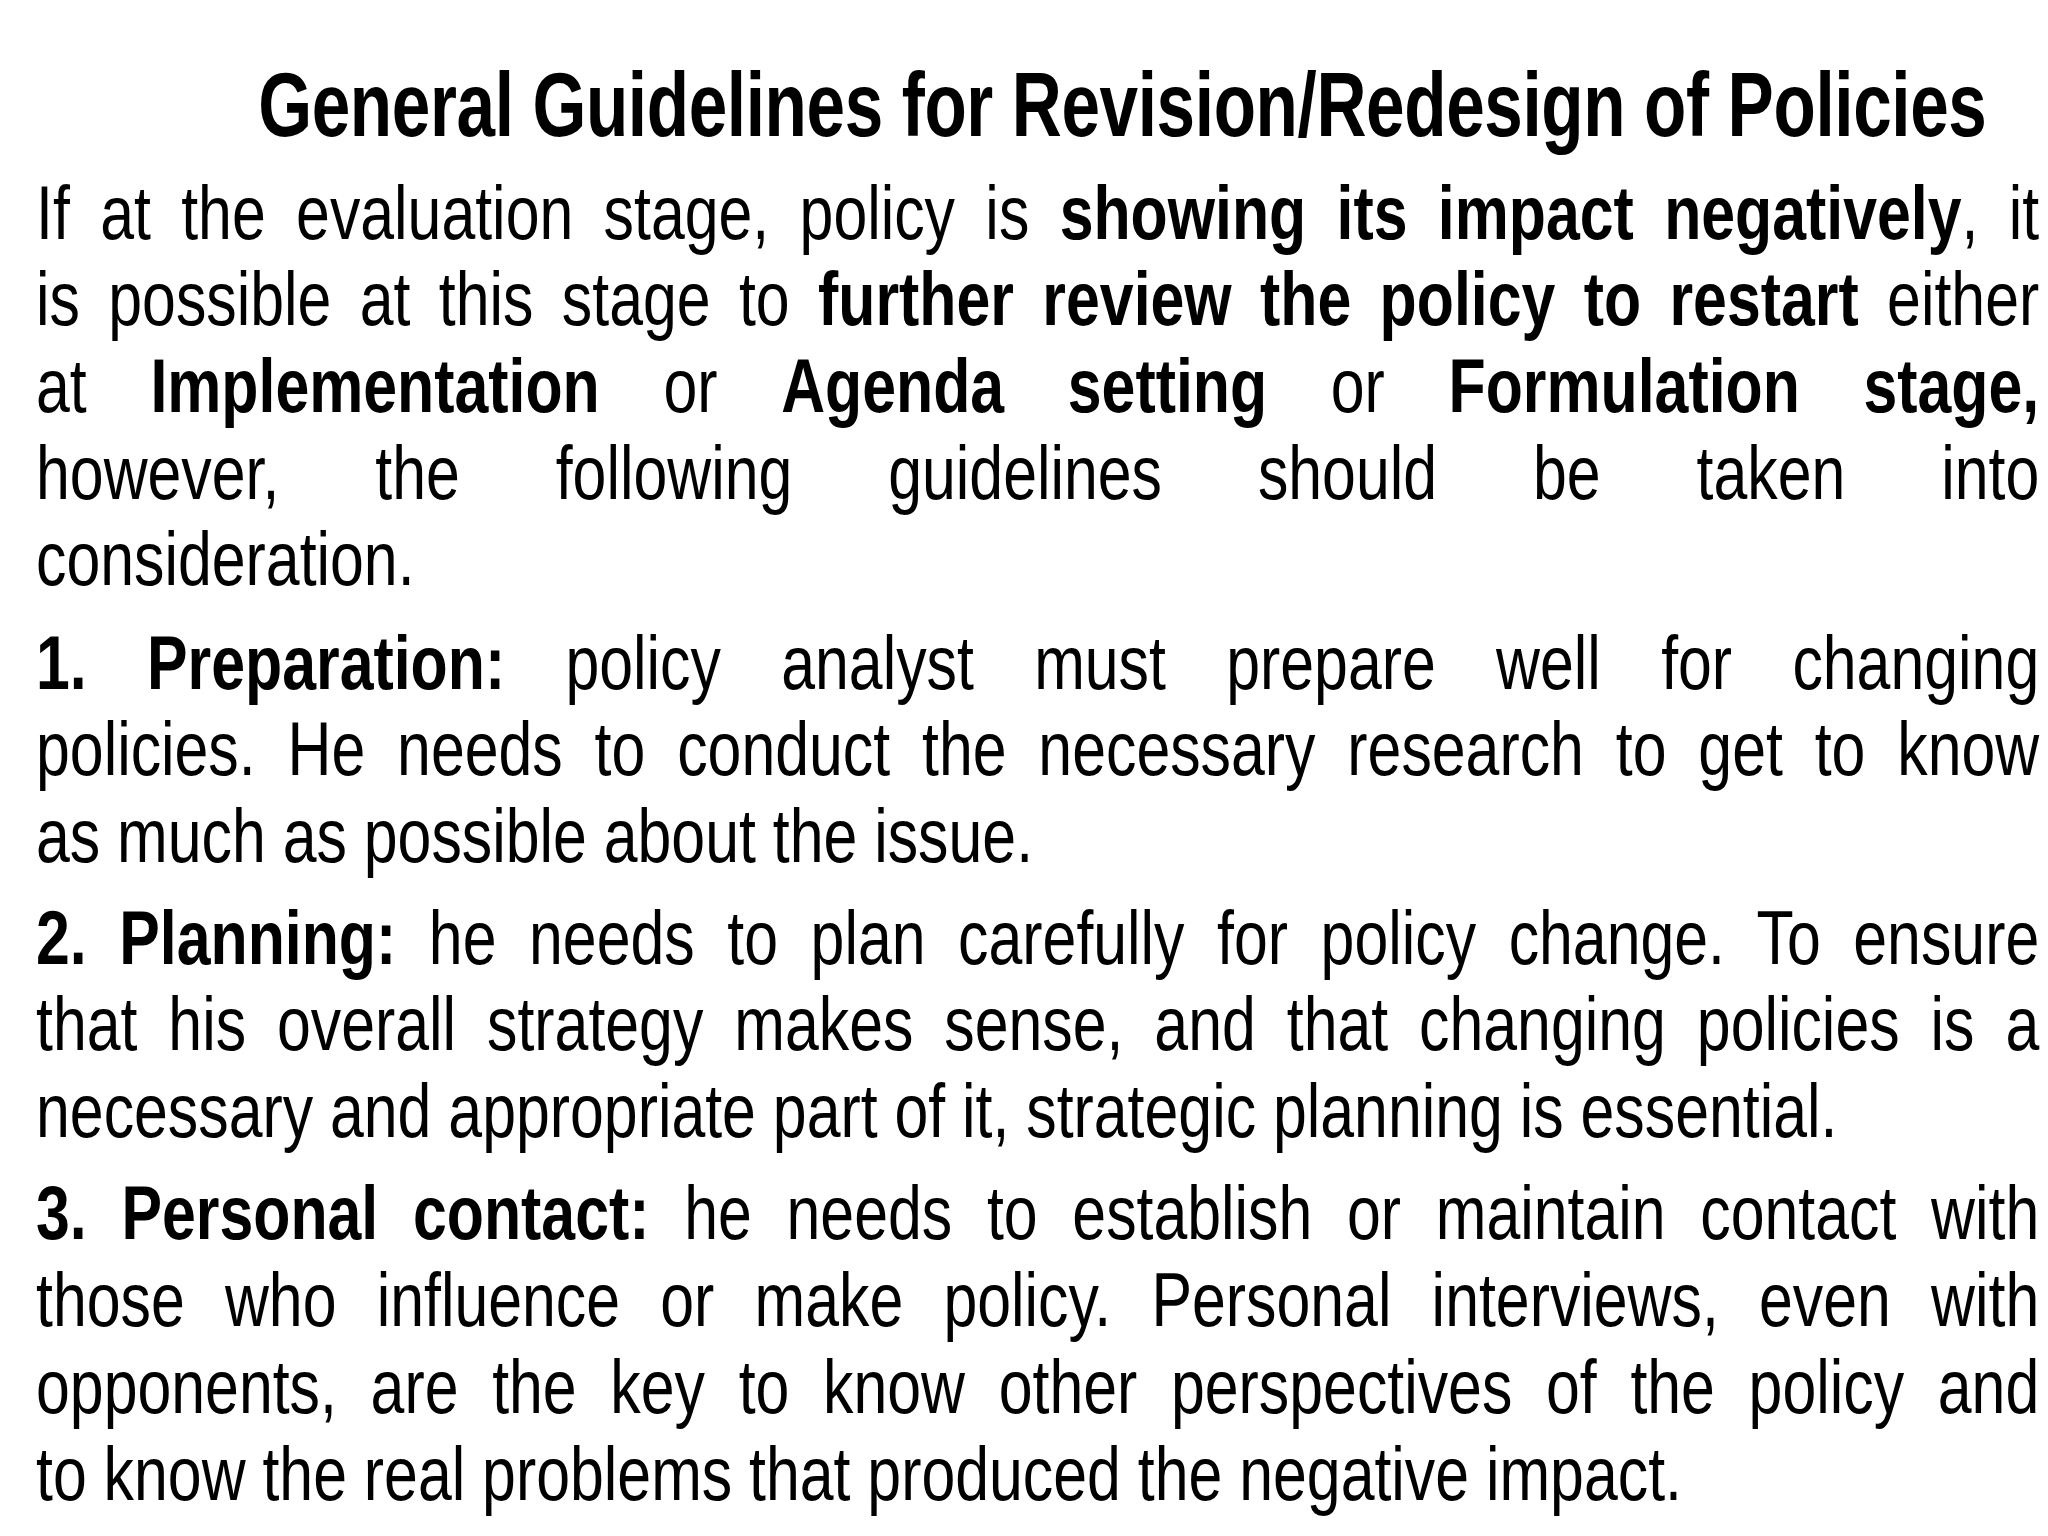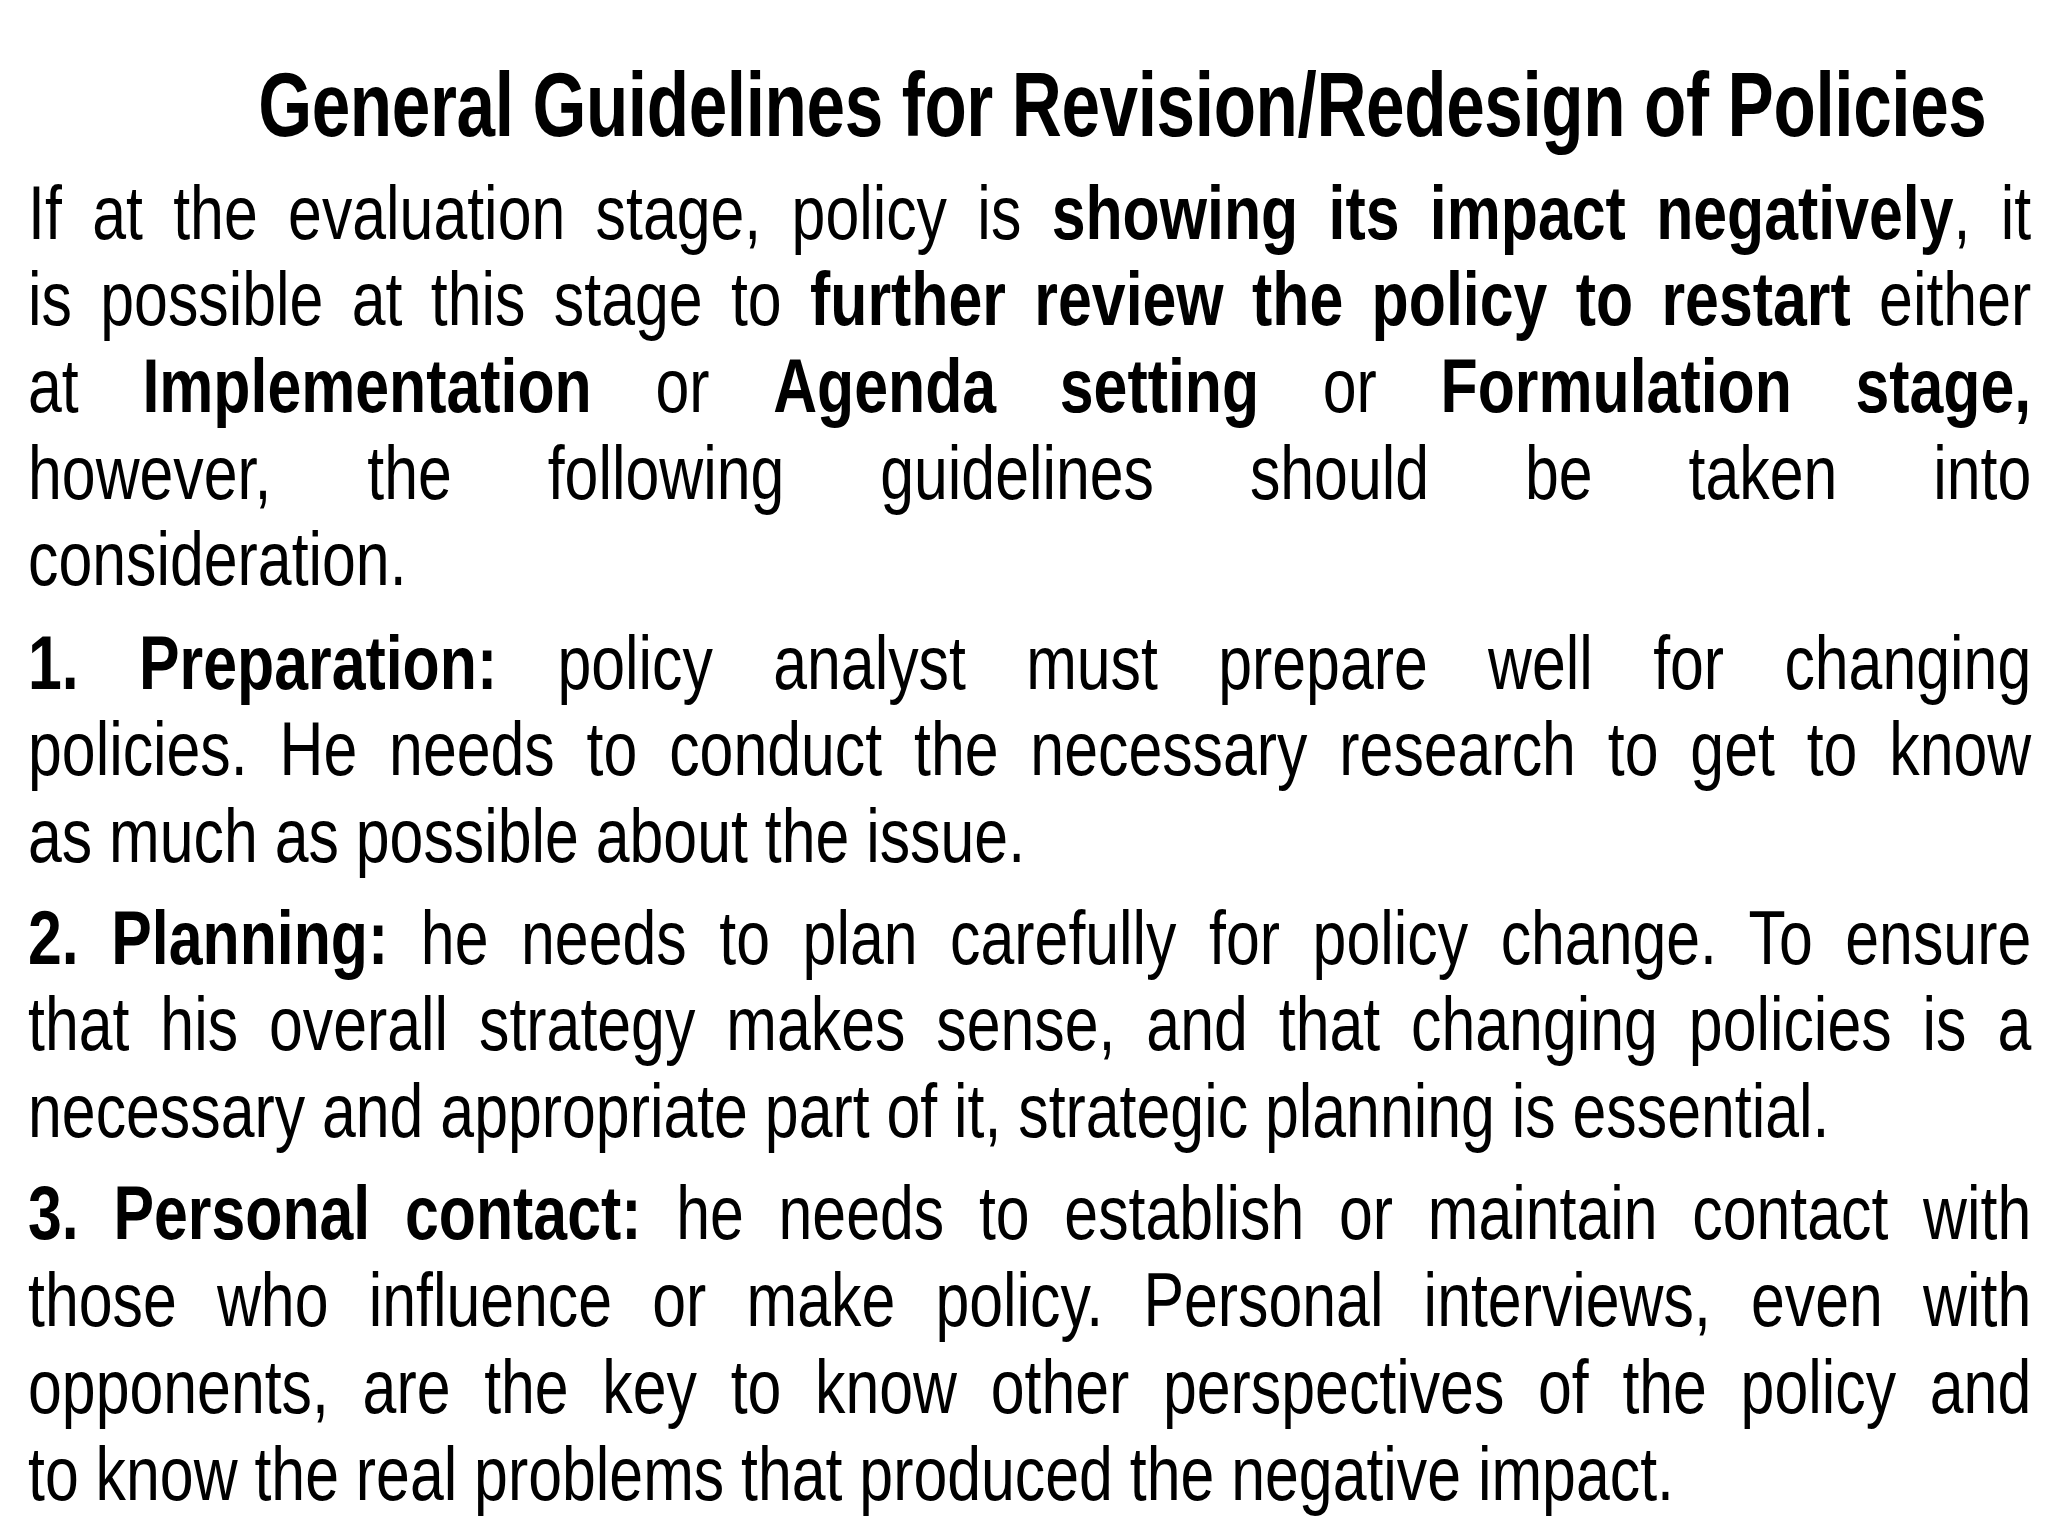--- a/index.html
+++ b/index.html
@@ -37,21 +37,21 @@
       font-size: 90px;
       line-height: 100px;
       white-space: nowrap;
       transform: scaleX(0.77);
       transform-origin: center top;
       letter-spacing: -0.5px;
     }
     
     .body {
       position: absolute;
-      left: 28px;
+      left: 36px;
       top: 0;
       width: 2003px;
       height: 1284px;
     }
     .line {
       position: absolute;
       left: 0;
       
       width: 2504px;
       transform: scaleX(0.80);

